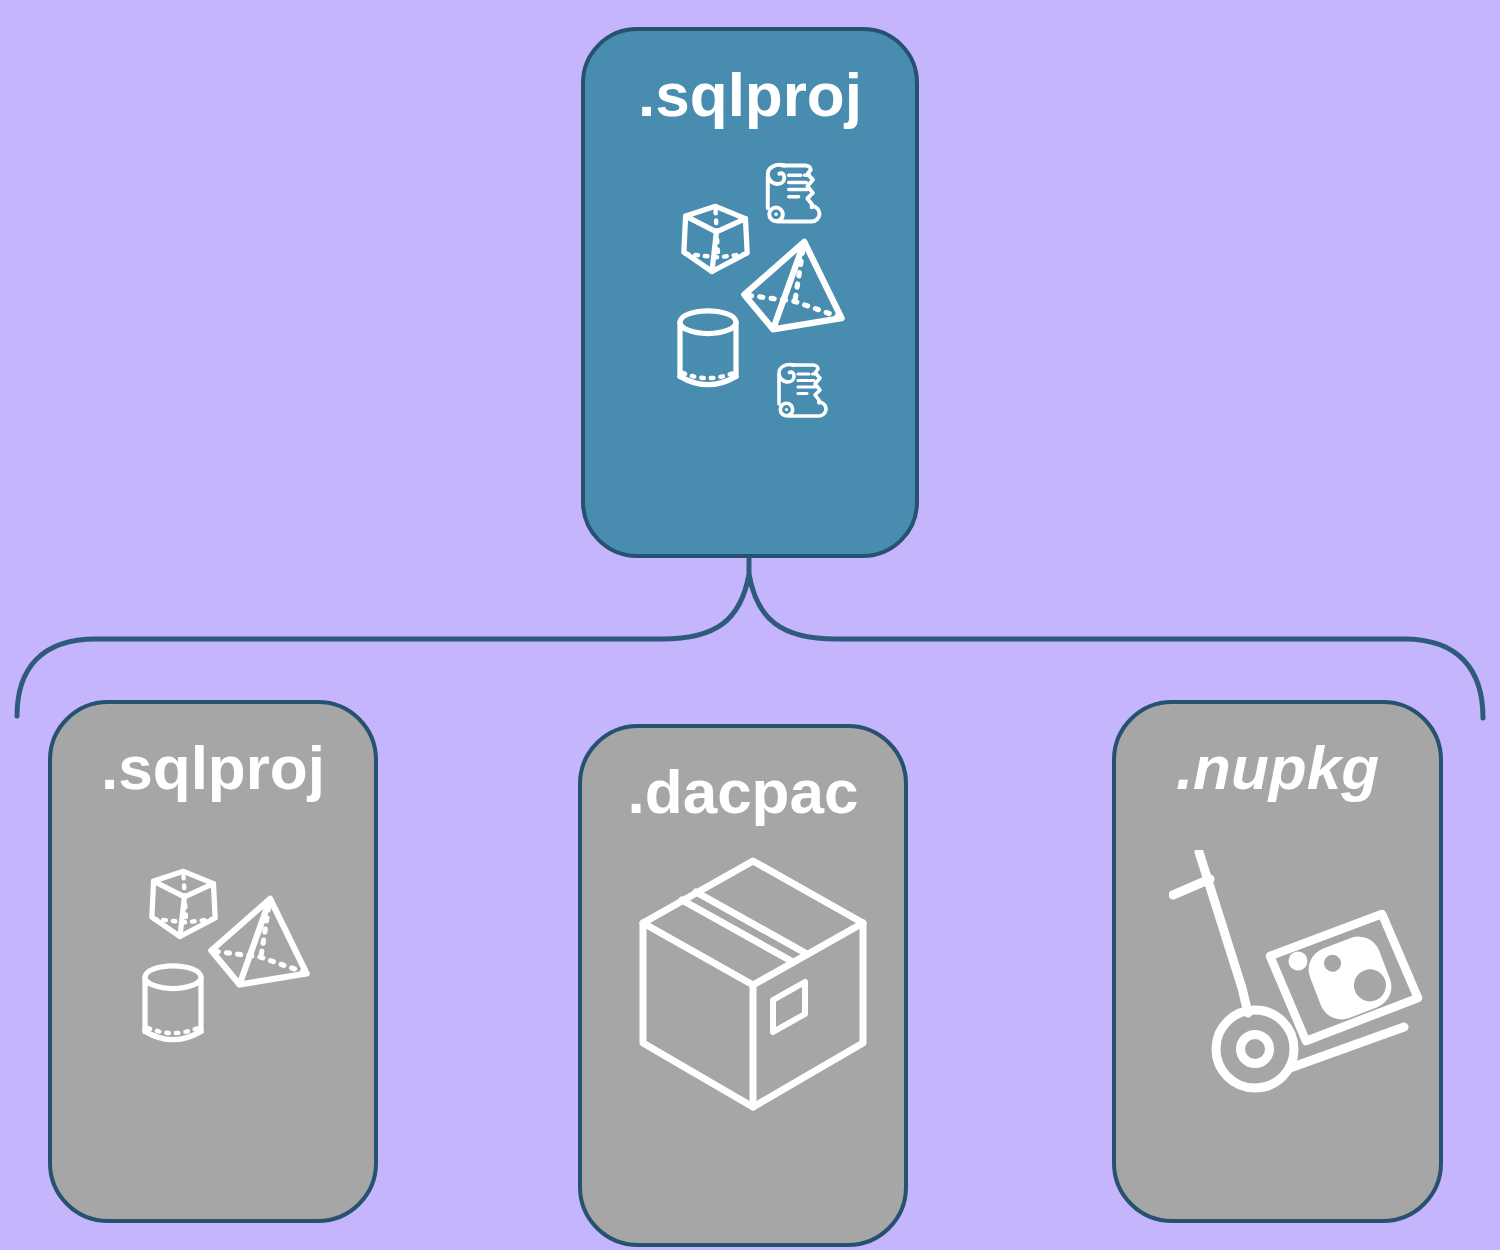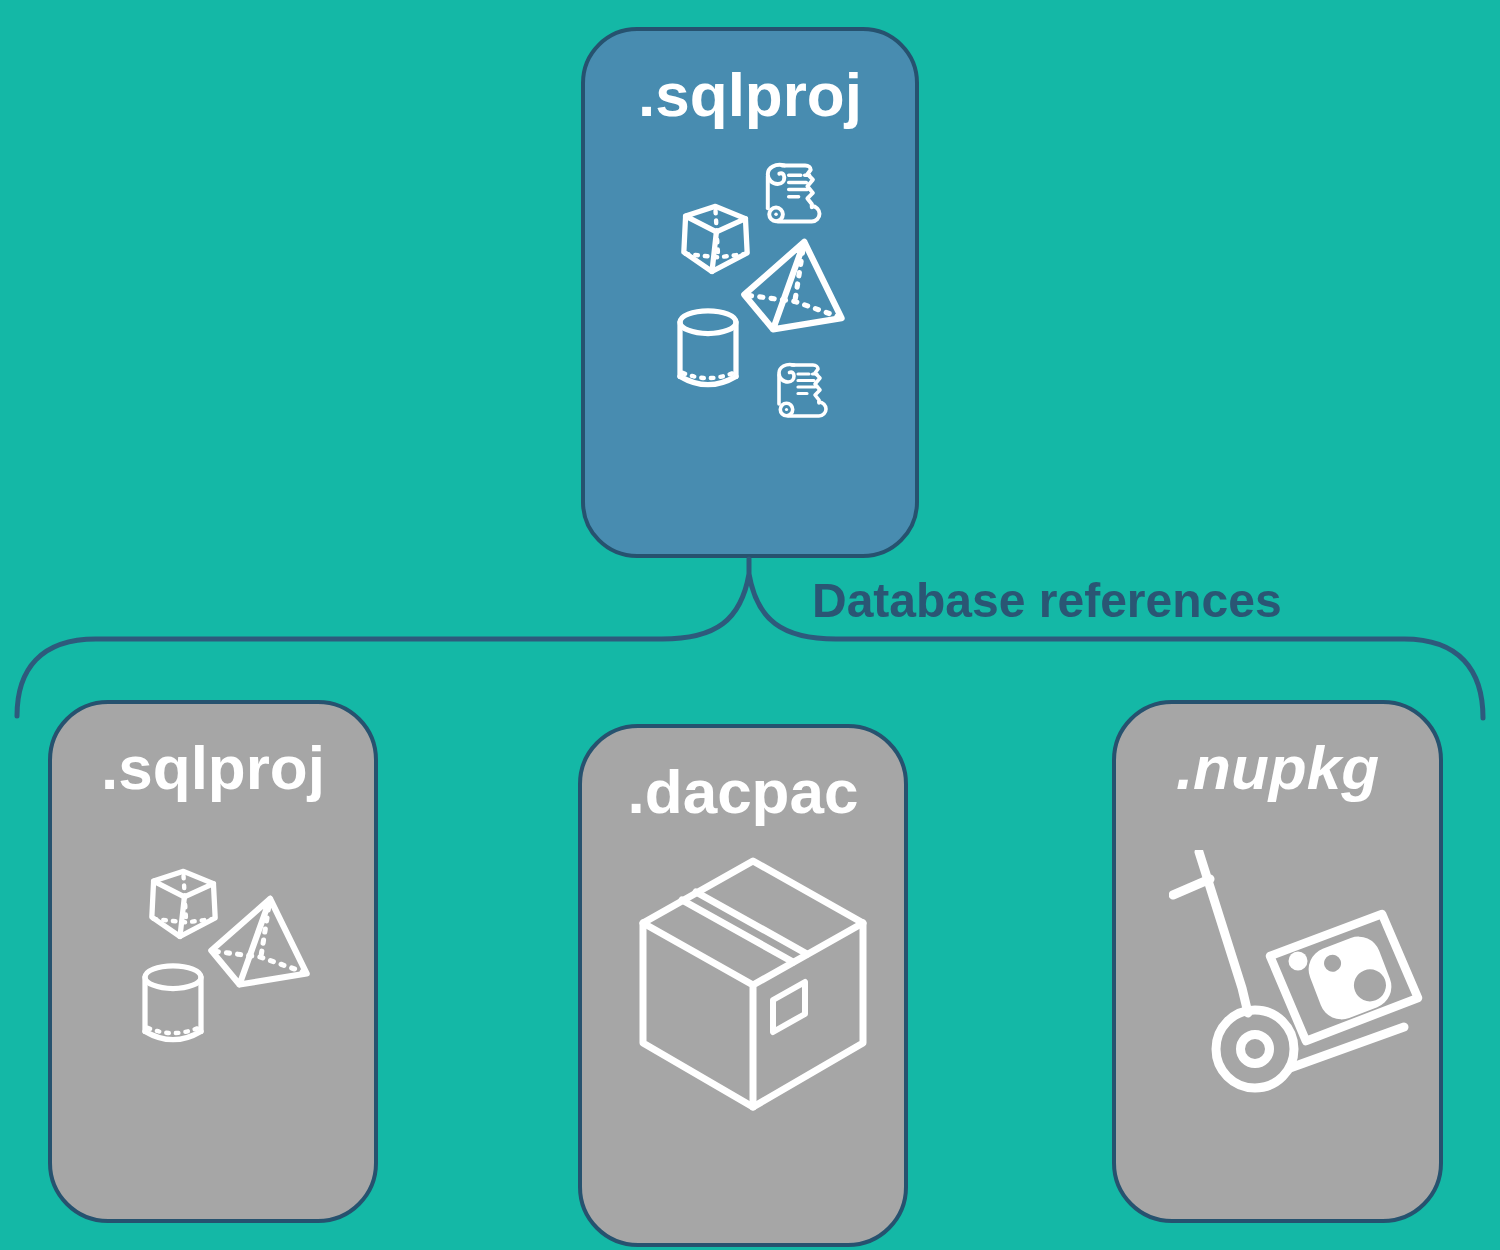--- a/index.html
+++ b/index.html
@@ -1,19 +1,19 @@
 <!DOCTYPE html>
 <html><head>
 <meta charset="utf-8">
 <style>
   html,body { margin:0; padding:0; background:#ffffff; }
   #canvas {
     position:relative;
     width:1500px; height:1250px;
-    background:#14b8a6;
+    background:#c4b5fd;
     font-family:"Liberation Sans", sans-serif;
     overflow:hidden;
   }
   .card {
     position:absolute;
     box-sizing:border-box;
     border:4px solid #26526F;
   }
   .card-root {
     left:581px; top:27px; width:338px; height:531px;
@@ -143,21 +143,20 @@
     <svg class="icon root-scroll-2" viewBox="0 0 56 60">
         <use href="#sym-scroll"></use>
       </svg>
   </div>
 
   <svg id="brace-layer" viewBox="0 0 1500 1250">
     <path fill="none" stroke="#2E5A7C" stroke-width="5" stroke-linecap="round" d="M17,716 C17,669 41,639 96,639 L662,639 C716,639 741,620 749,574 L749,559
          M749,559 L749,574 C757,620 782,639 836,639 L1404,639 C1459,639 1483,670 1483,718"></path>
   </svg>
 
-  <div class="connector-label">Database references</div>
 
   <div class="card card-child pos-1">
     <span class="card-title">.sqlproj</span>
     <svg class="icon c1-cube" viewBox="0 0 100 100">
         <use href="#sym-cube"></use>
       </svg>
     <svg class="icon c1-pyramid" viewBox="0 0 110 100">
         <use href="#sym-pyramid"></use>
       </svg>
     <svg class="icon c1-cylinder" viewBox="0 0 80 100">

